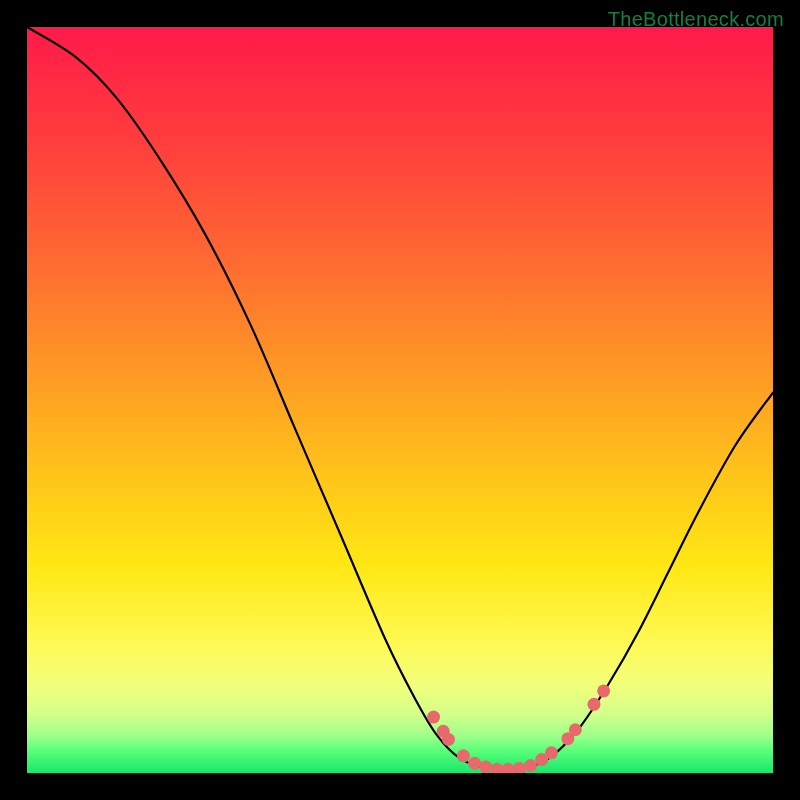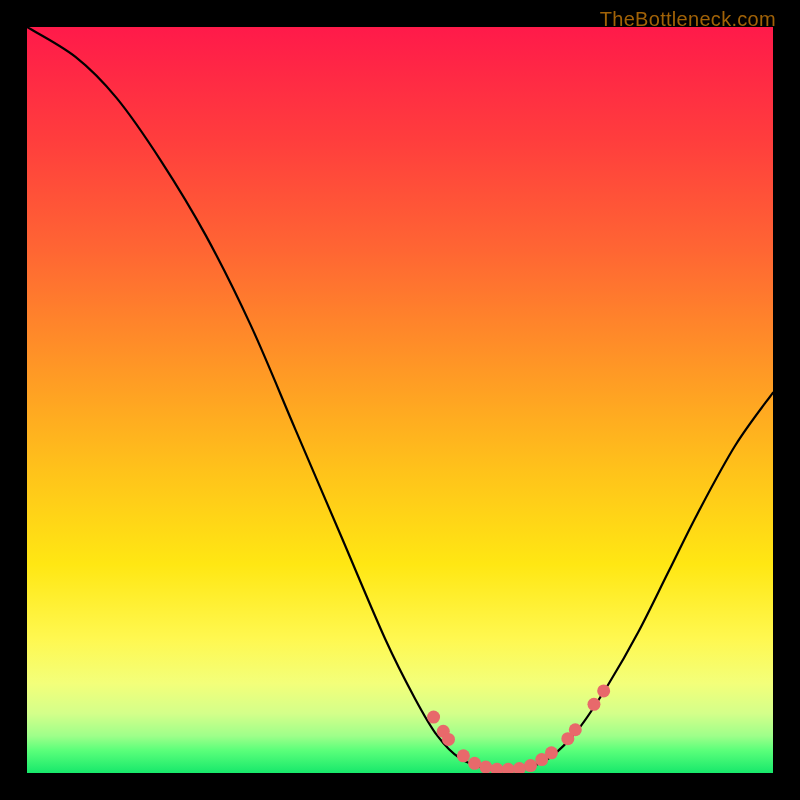--- a/index.html
+++ b/index.html
@@ -11,22 +11,22 @@
       width: 800px;
       height: 800px;
       background: #000;
       position: relative;
       overflow: hidden;
       font-family: Arial, sans-serif;
     }
     .watermark {
       position: absolute;
       top: 8px;
-      right: 24px;
-      color: #a16207;
+      right: 16px;
+      color: #15803d;
       font-size: 20px;
       font-weight: 500;
       z-index: 10;
       letter-spacing: 0.3px;
     }
     .plot-container {
       position: absolute;
       top: 27px;
       left: 27px;
       width: 746px;

